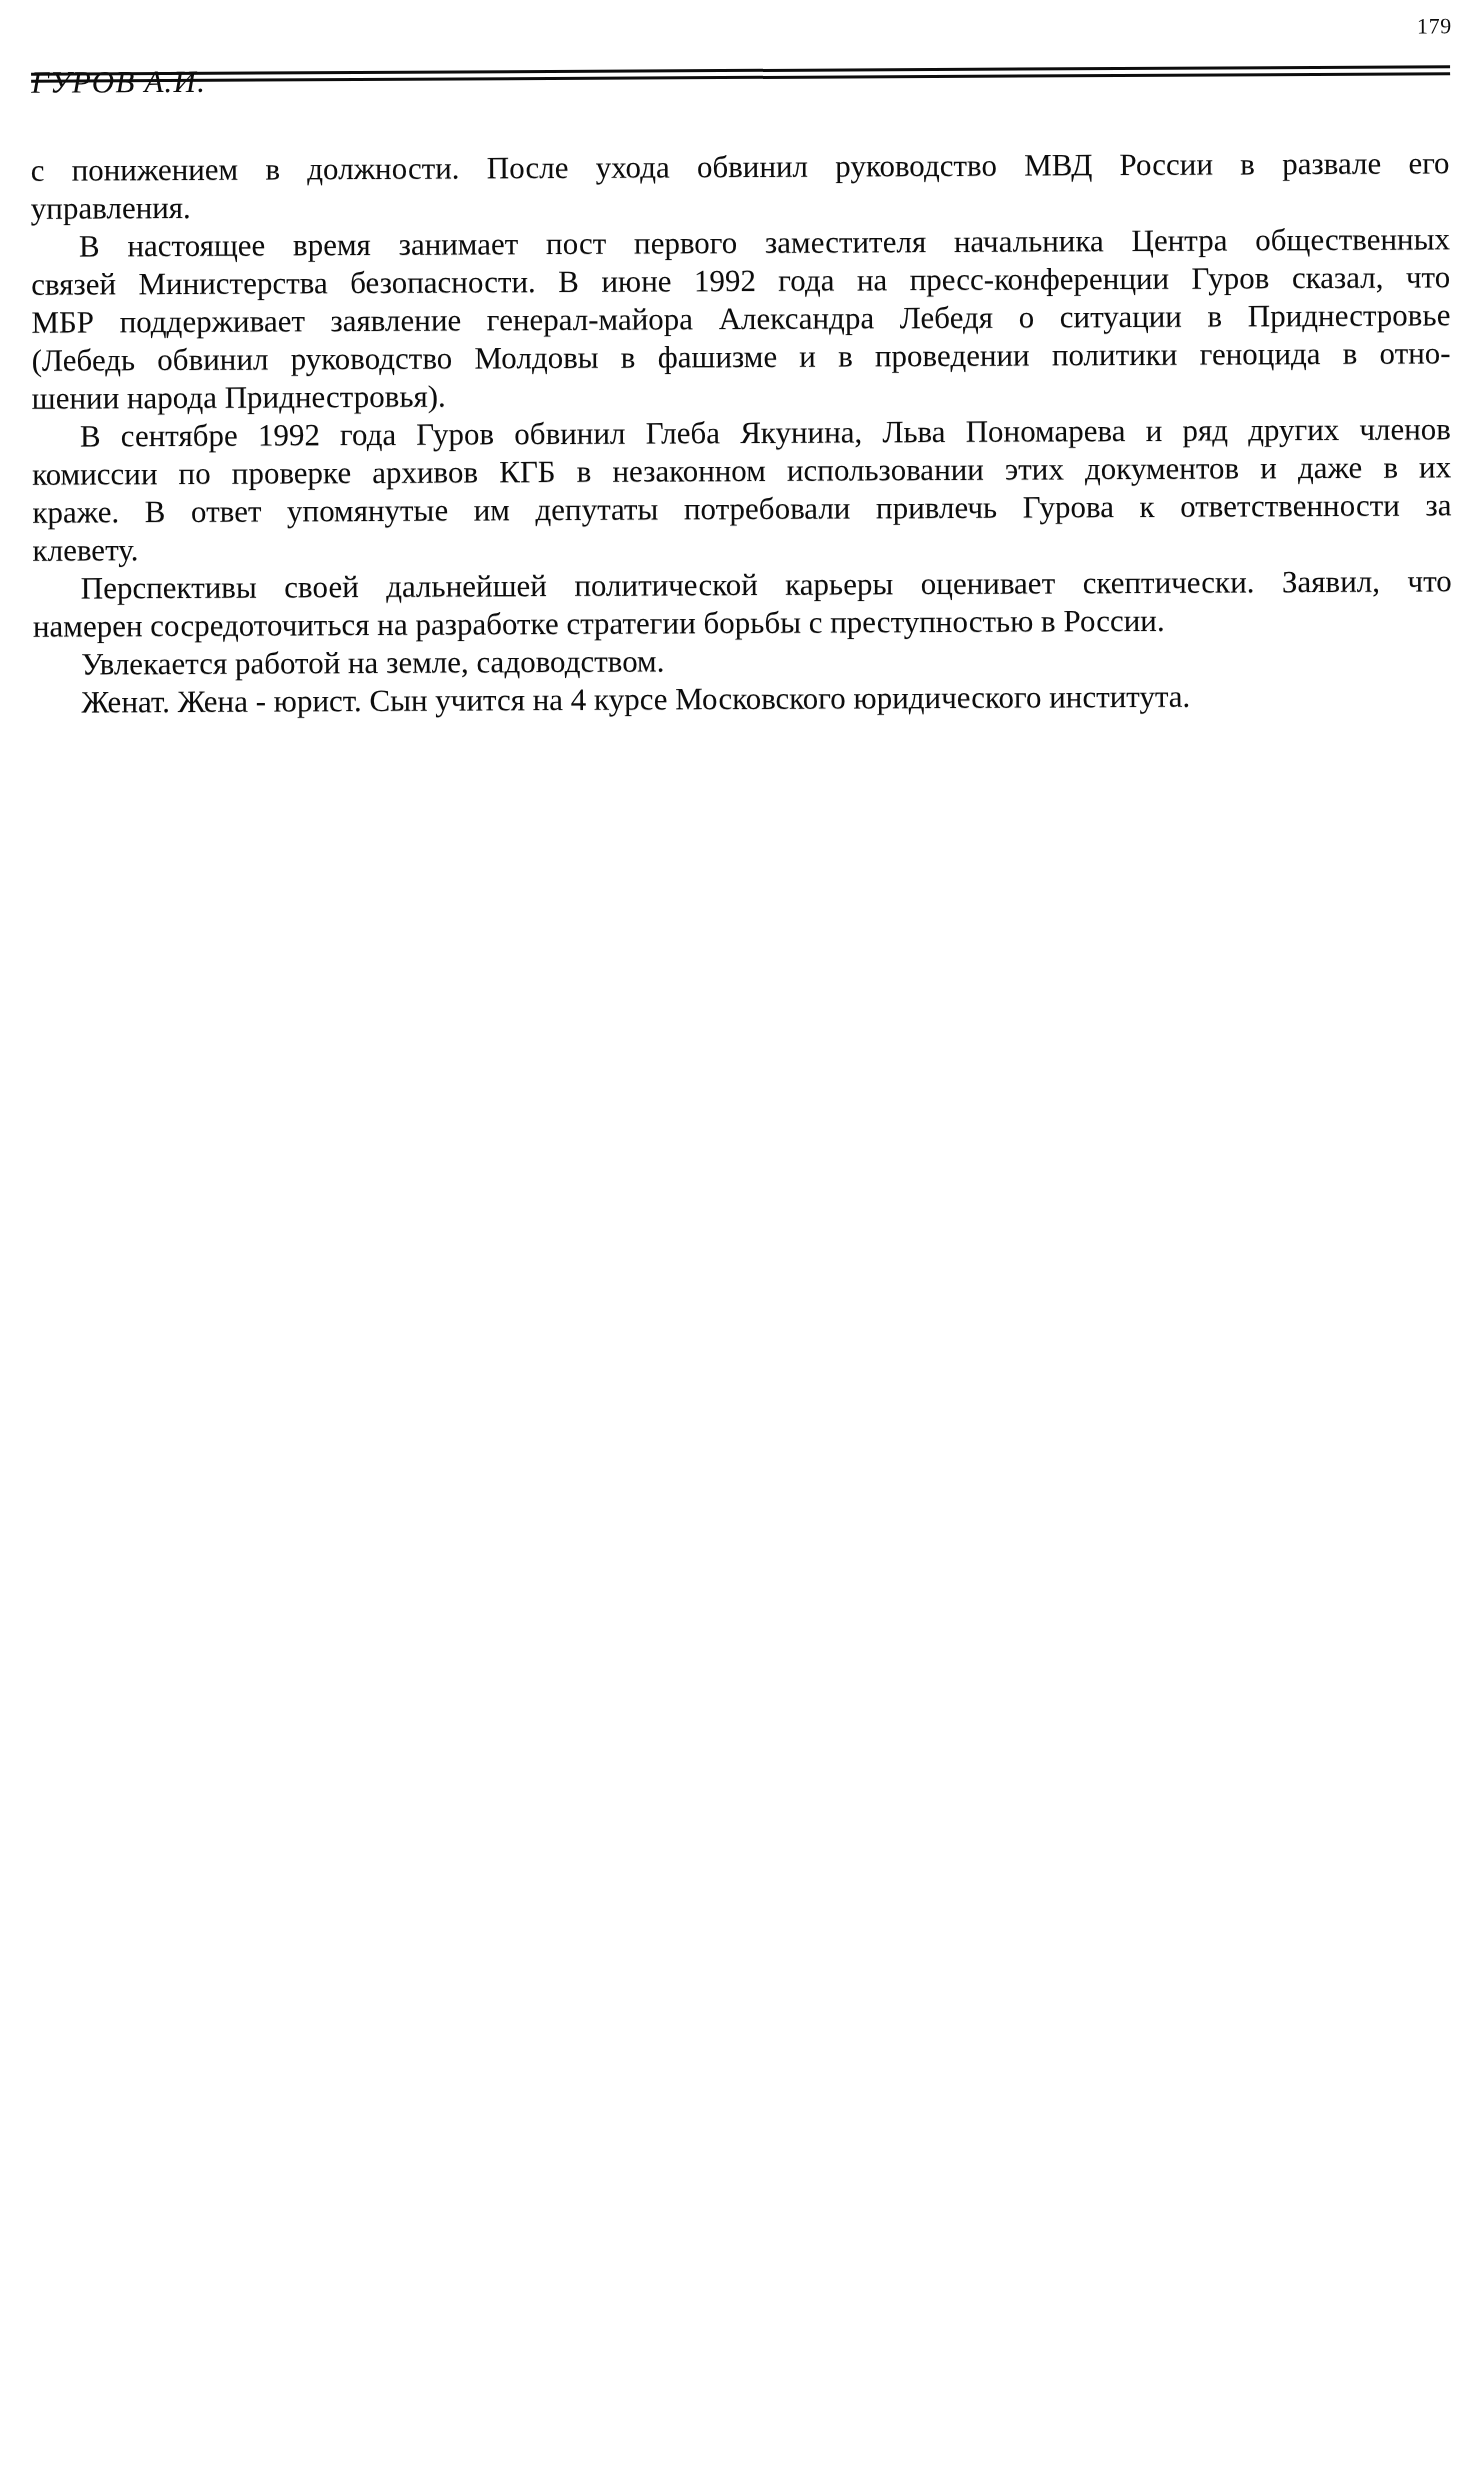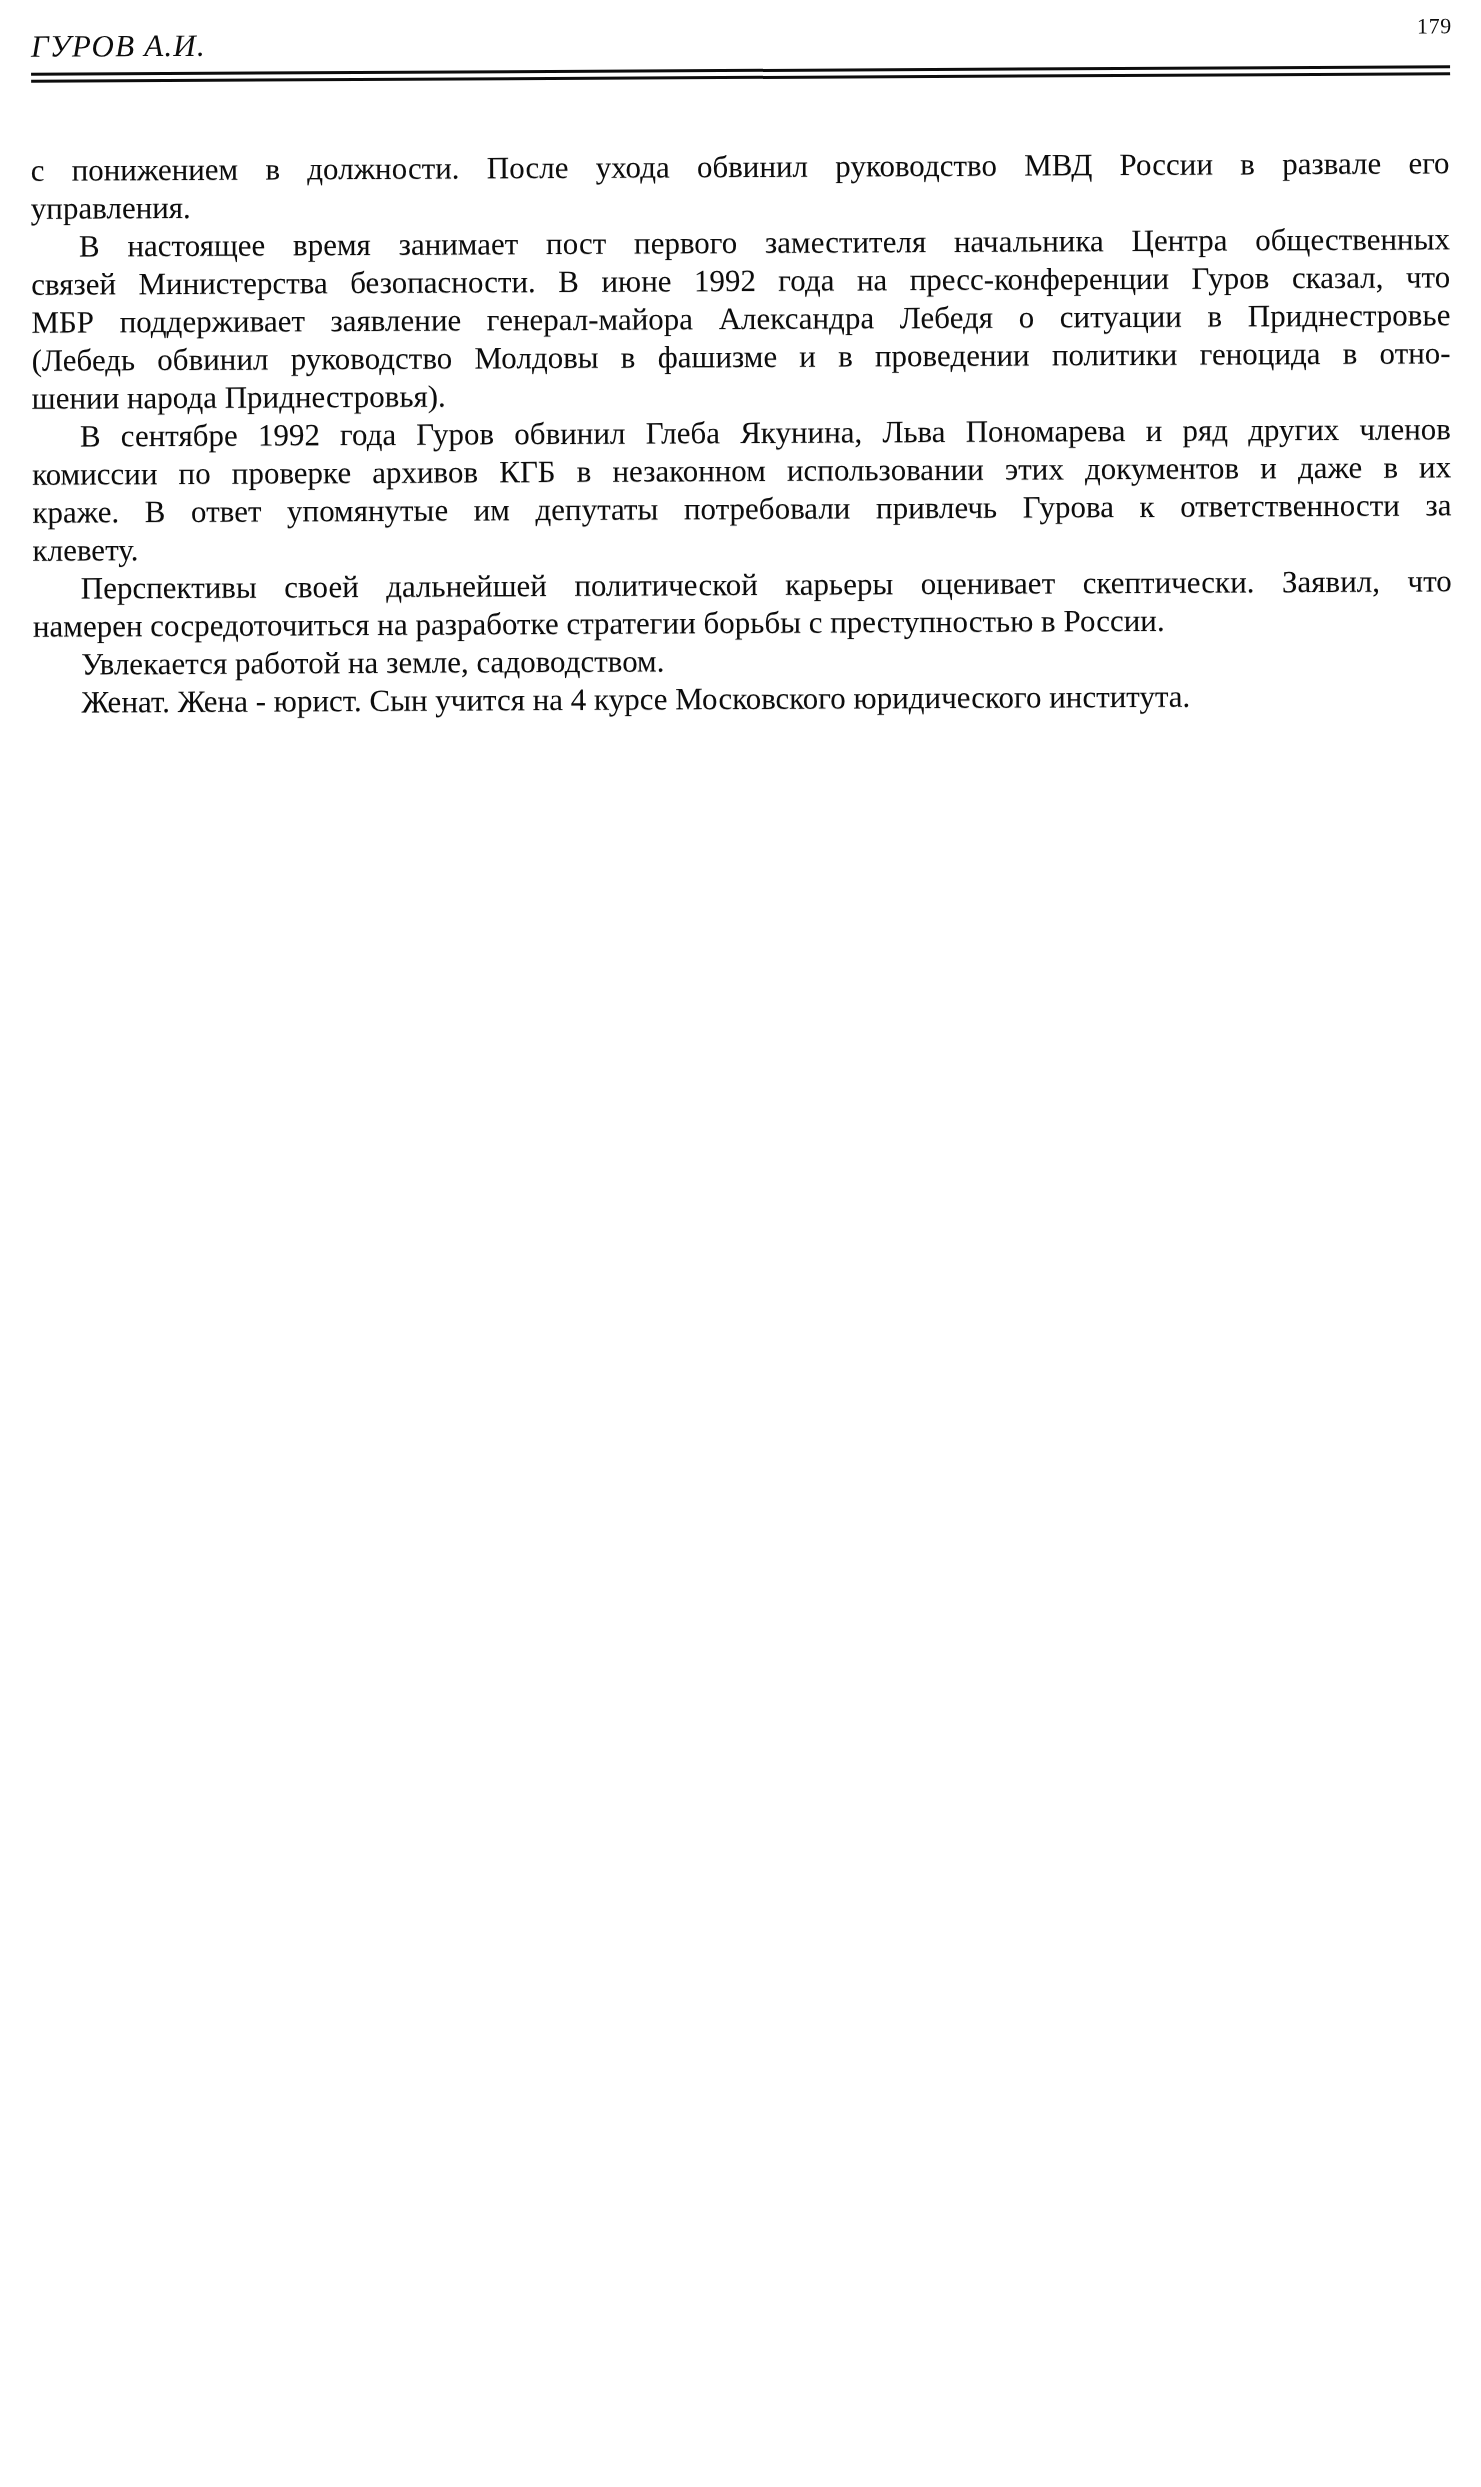--- a/index.html
+++ b/index.html
@@ -29,20 +29,21 @@
     display: flex;
     justify-content: space-between;
     align-items: flex-start;
   }
   .running-title {
     font-style: italic;
     font-size: 31px;
     letter-spacing: 1.2px;
     line-height: 1;
     padding-top: 8.6px;
+    margin-top: 36px;
   }
   .page-number {
     font-size: 22px;
     line-height: 1;
     letter-spacing: 0.6px;
     text-align: center;
   }
   .double-rule {
     position: absolute;
     left: 31.5px;

